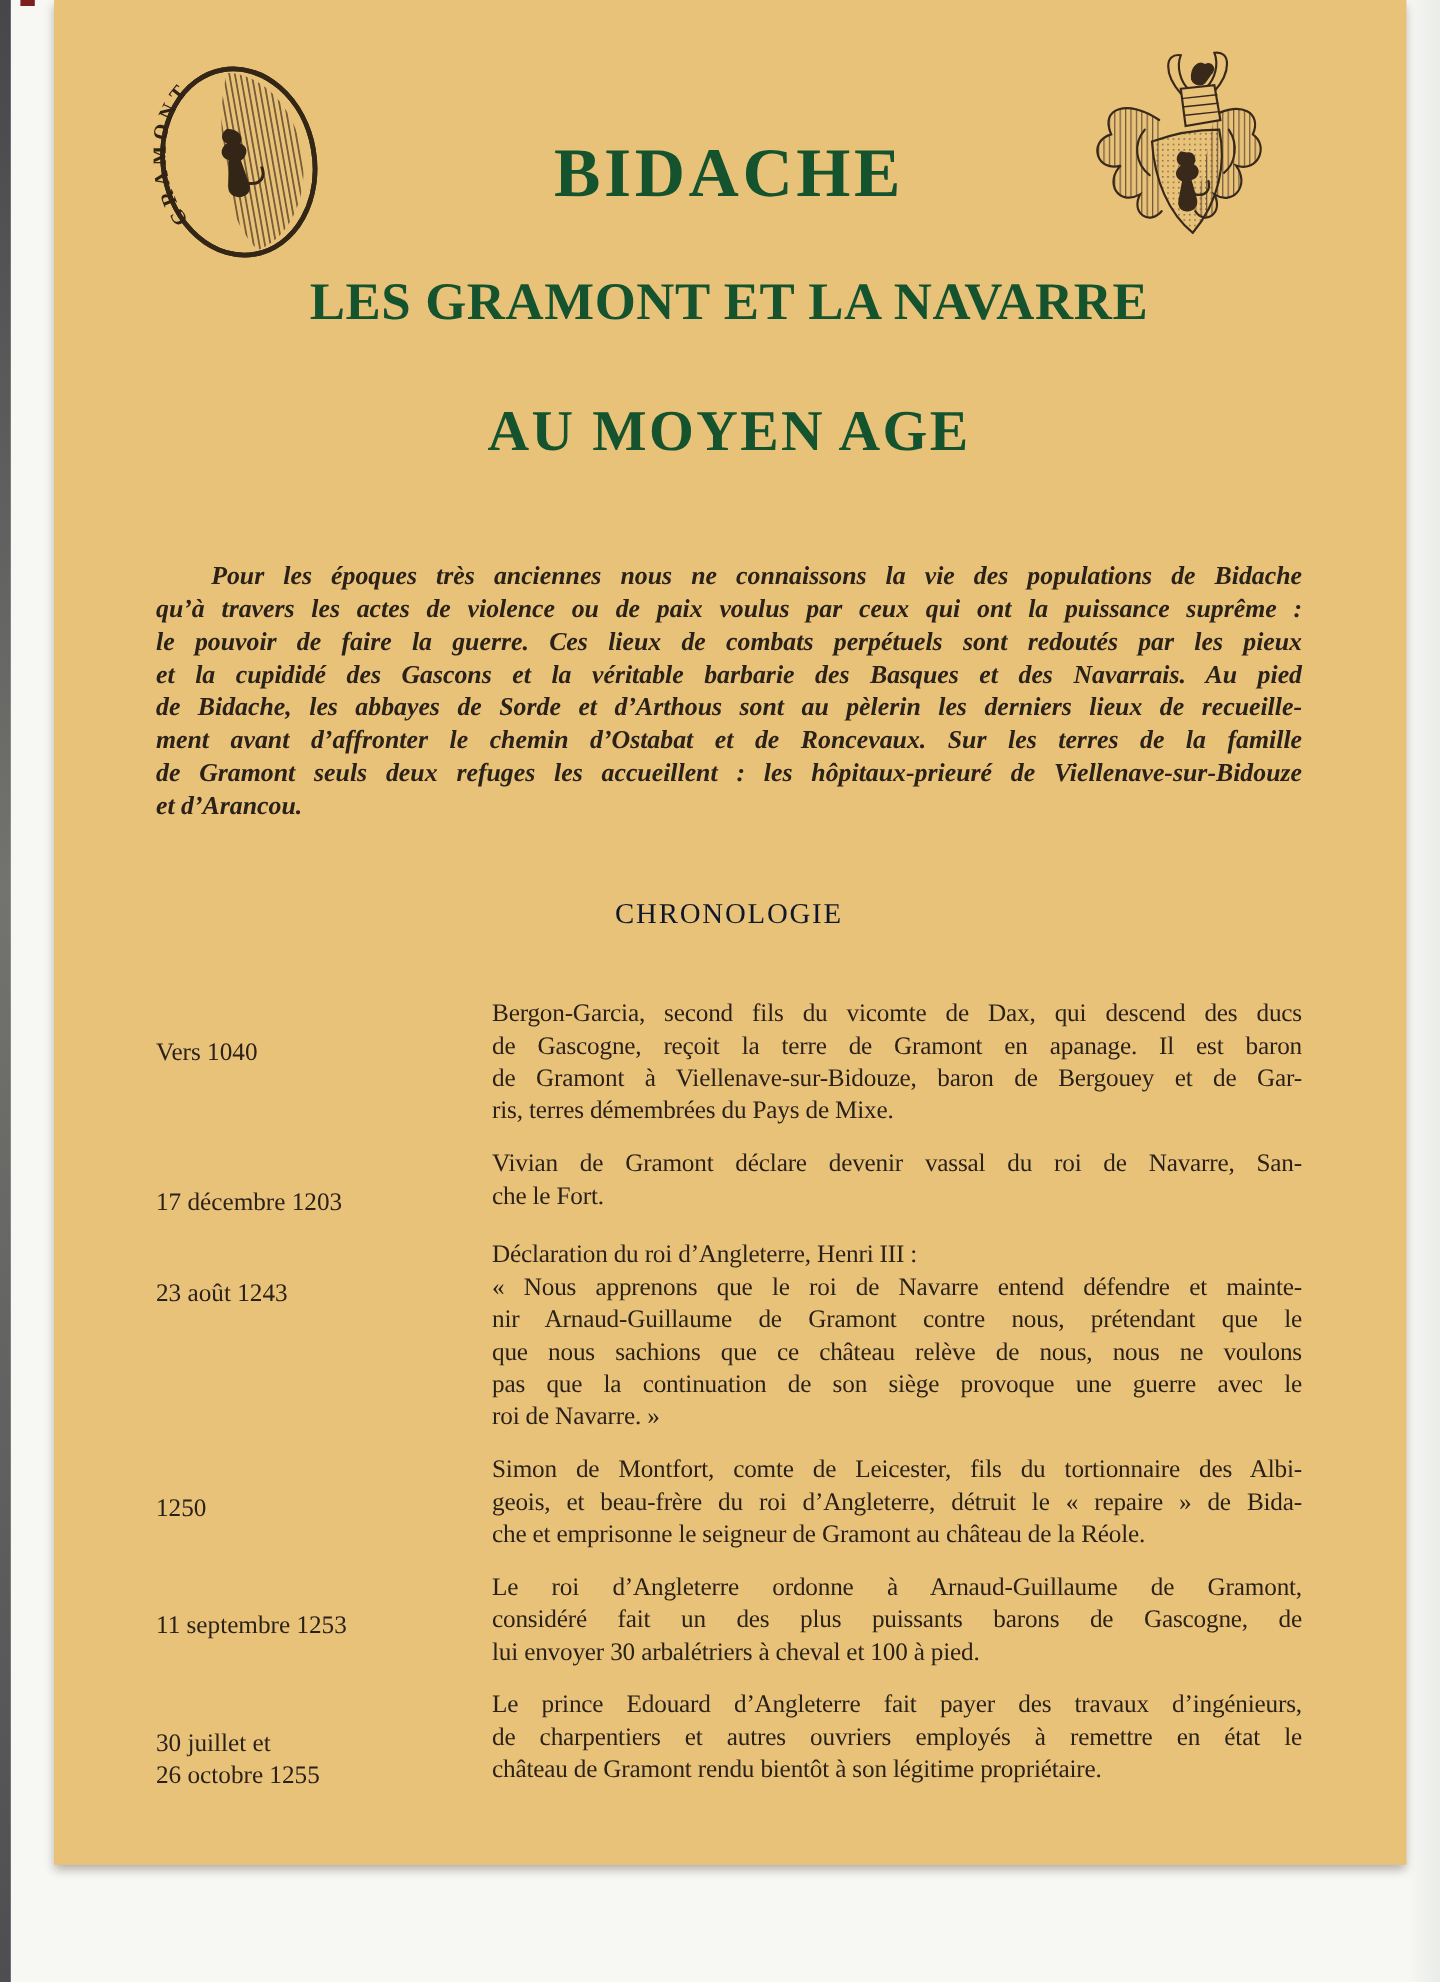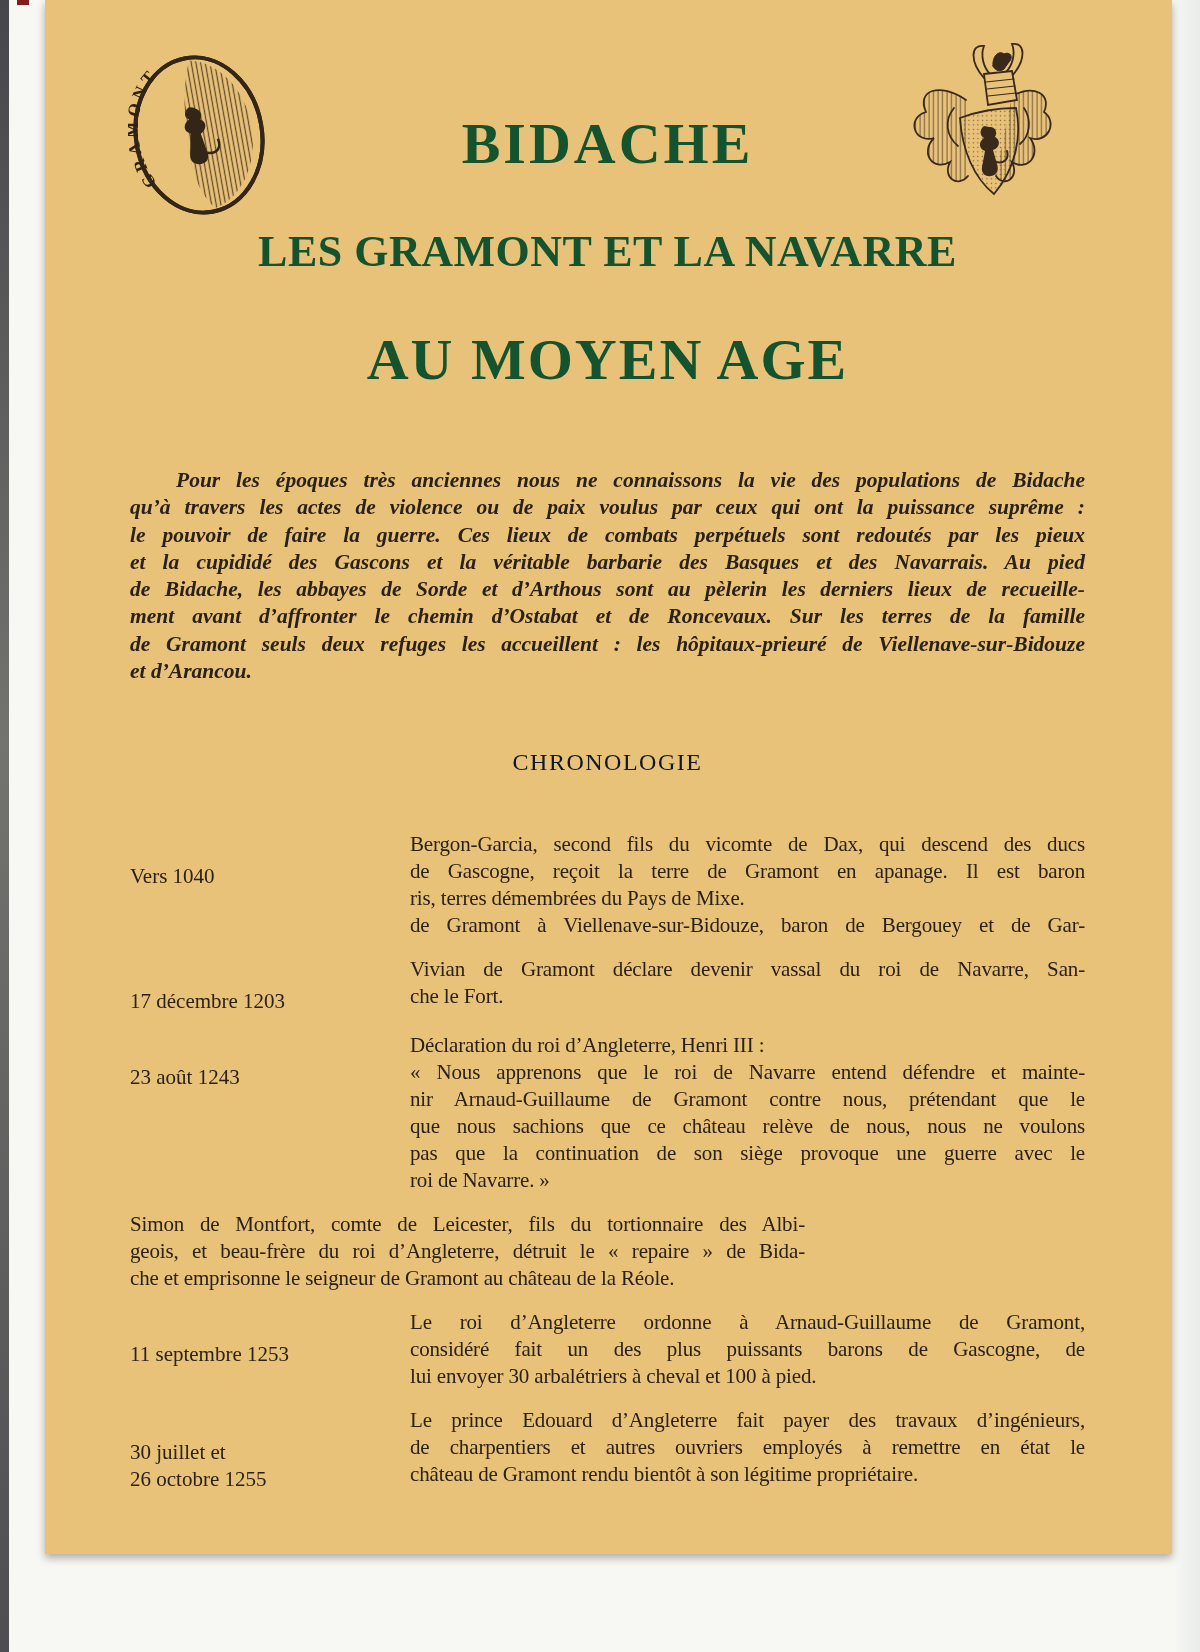--- a/index.html
+++ b/index.html
@@ -28,21 +28,21 @@
   }
   .seal { position: absolute; left: 83px; top: 50px; width: 142px; height: 170px; }
   .crest { position: absolute; left: 855px; top: 38px; width: 165px; height: 190px; }
 
   .title1, .title2, .title3 {
     position: absolute; left: 85px; width: 955px; text-align: center;
     font-weight: bold; color: #14532d; white-space: nowrap; line-height: 60px;
   }
   .title1 { top: 114px; font-size: 58px; letter-spacing: 3px; }
   .title2 { top: 222px; font-size: 44px; letter-spacing: 0.5px; }
-  .title3 { top: 330px; font-size: 58px; letter-spacing: 2px; }
+  .title3 { top: 330px; font-size: 48px; letter-spacing: 2px; }
 
   .intro {
     position: absolute; left: 85px; width: 955px; top: 467px;
     font-style: italic; font-weight: bold;
     font-size: 21.5px; line-height: 27.3px;
   }
   .intro .line.indent { text-indent: 46px; }
 
   .chron-head {
     position: absolute; left: 85px; width: 955px; top: 749px;
@@ -133,22 +133,22 @@
     <div class="chron-head">CHRONOLOGIE</div>
 
     <div class="chron" id="chron">
         <div class="crow">
           <div class="dcol">
             <div>Vers 1040</div>
           </div>
           <div class="tcol">
             <div class="line">Bergon-Garcia, second fils du vicomte de Dax, qui descend des ducs</div>
             <div class="line">de Gascogne, reçoit la terre de Gramont en apanage. Il est baron</div>
+            <div class="line">de Gramont à Viellenave-sur-Bidouze, baron de Bergouey et de Gar-</div>
             <div class="line end">ris, terres démembrées du Pays de Mixe.</div>
-            <div class="line">de Gramont à Viellenave-sur-Bidouze, baron de Bergouey et de Gar-</div>
           </div>
         </div>
         <div class="crow">
           <div class="dcol">
             <div>17 décembre 1203</div>
           </div>
           <div class="tcol">
             <div class="line">Vivian de Gramont déclare devenir vassal du roi de Navarre, San-</div>
             <div class="line end">che le Fort.</div>
           </div>
@@ -160,20 +160,23 @@
           <div class="tcol">
             <div class="line end">Déclaration du roi d’Angleterre, Henri III :</div>
             <div class="line">« Nous apprenons que le roi de Navarre entend défendre et mainte-</div>
             <div class="line">nir Arnaud-Guillaume de Gramont contre nous, prétendant que le</div>
             <div class="line">que nous sachions que ce château relève de nous, nous ne voulons</div>
             <div class="line">pas que la continuation de son siège provoque une guerre avec le</div>
             <div class="line end">roi de Navarre. »</div>
           </div>
         </div>
         <div class="crow">
+          <div class="dcol">
+            <div>1250</div>
+          </div>
           <div class="tcol">
             <div class="line">Simon de Montfort, comte de Leicester, fils du tortionnaire des Albi-</div>
             <div class="line">geois, et beau-frère du roi d’Angleterre, détruit le « repaire » de Bida-</div>
             <div class="line end">che et emprisonne le seigneur de Gramont au château de la Réole.</div>
           </div>
         </div>
         <div class="crow">
           <div class="dcol">
             <div>11 septembre 1253</div>
           </div>

